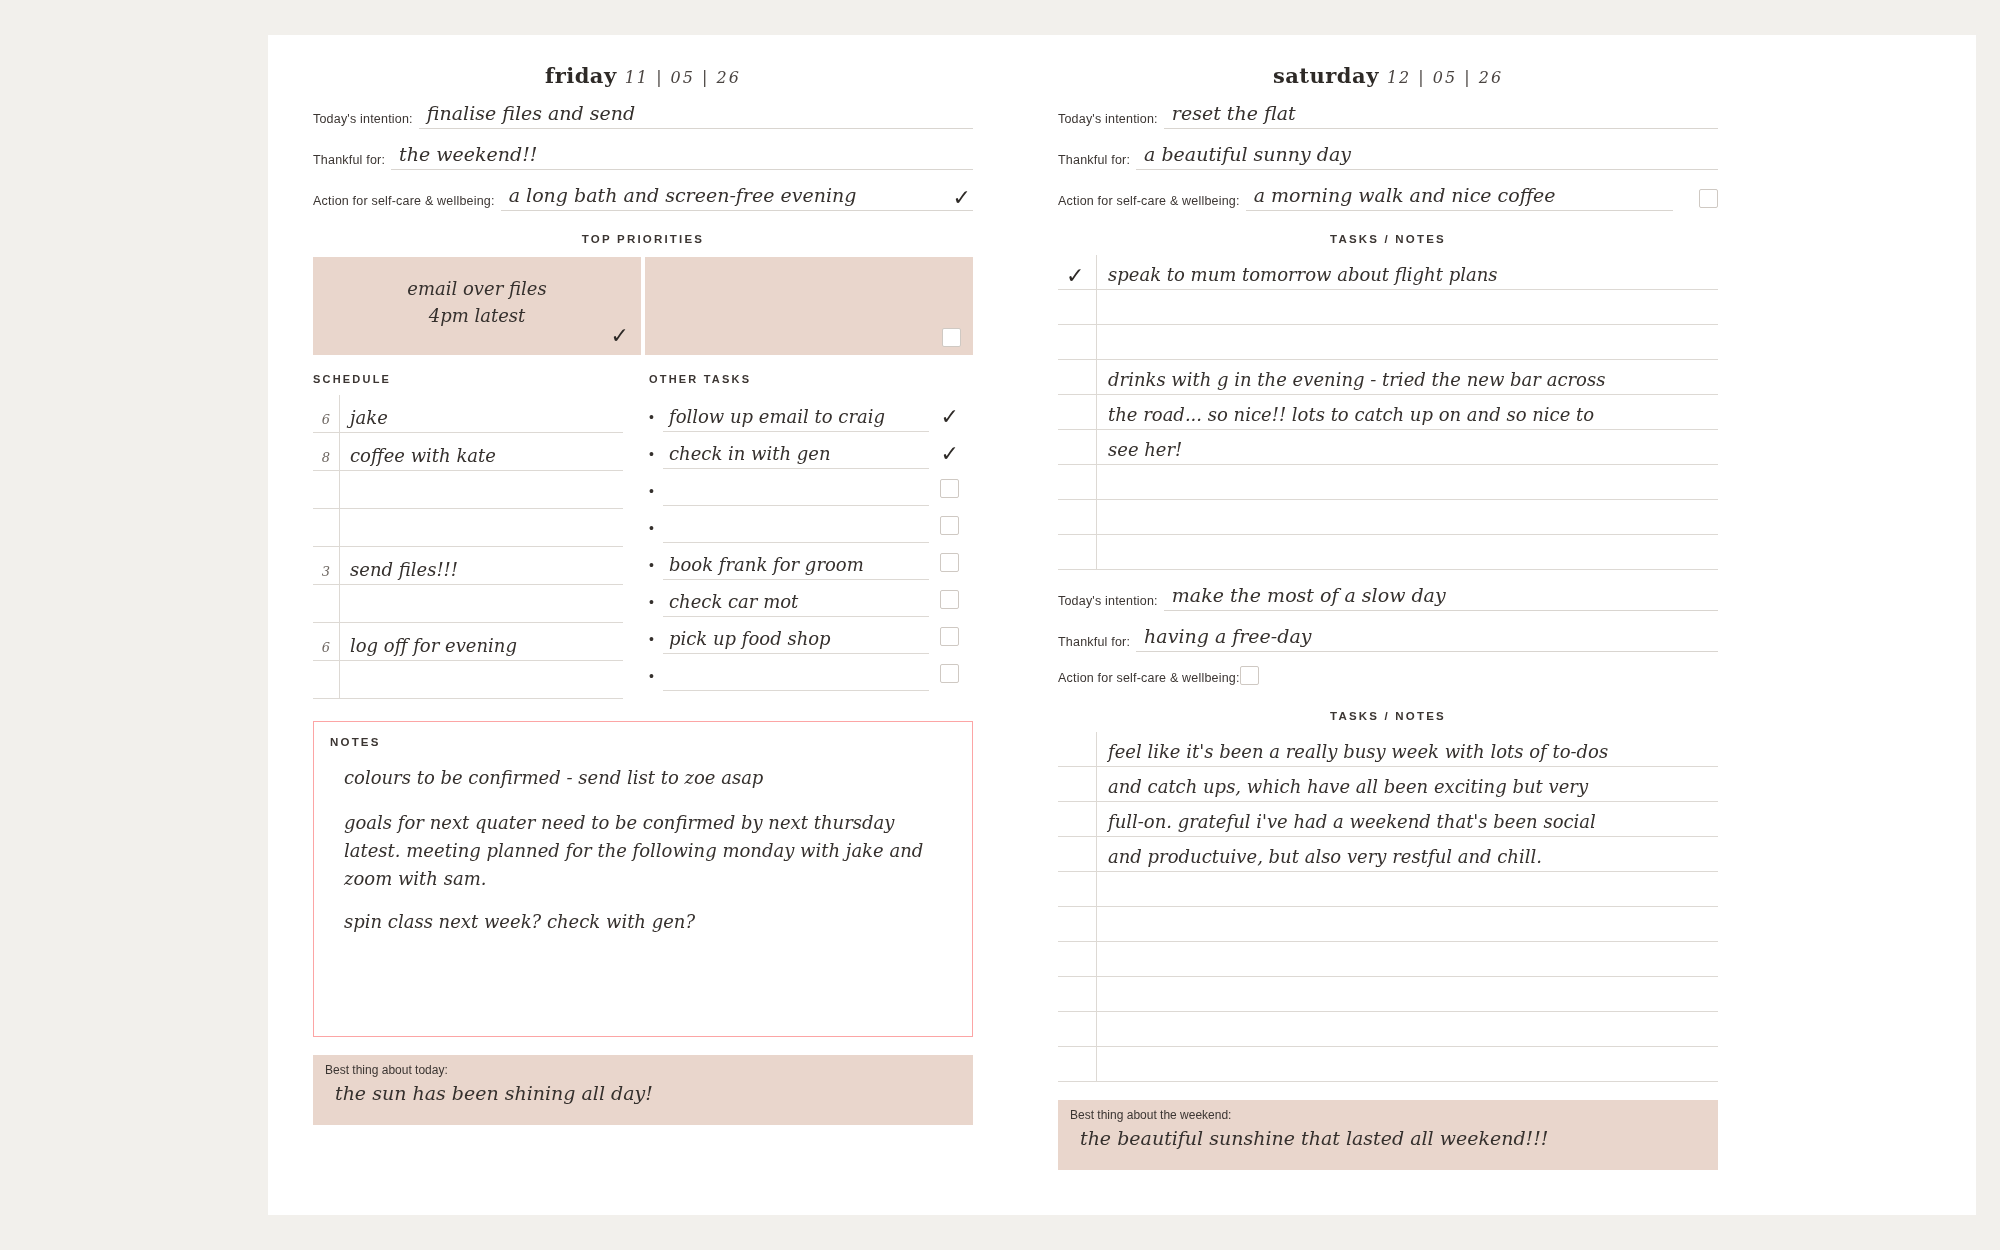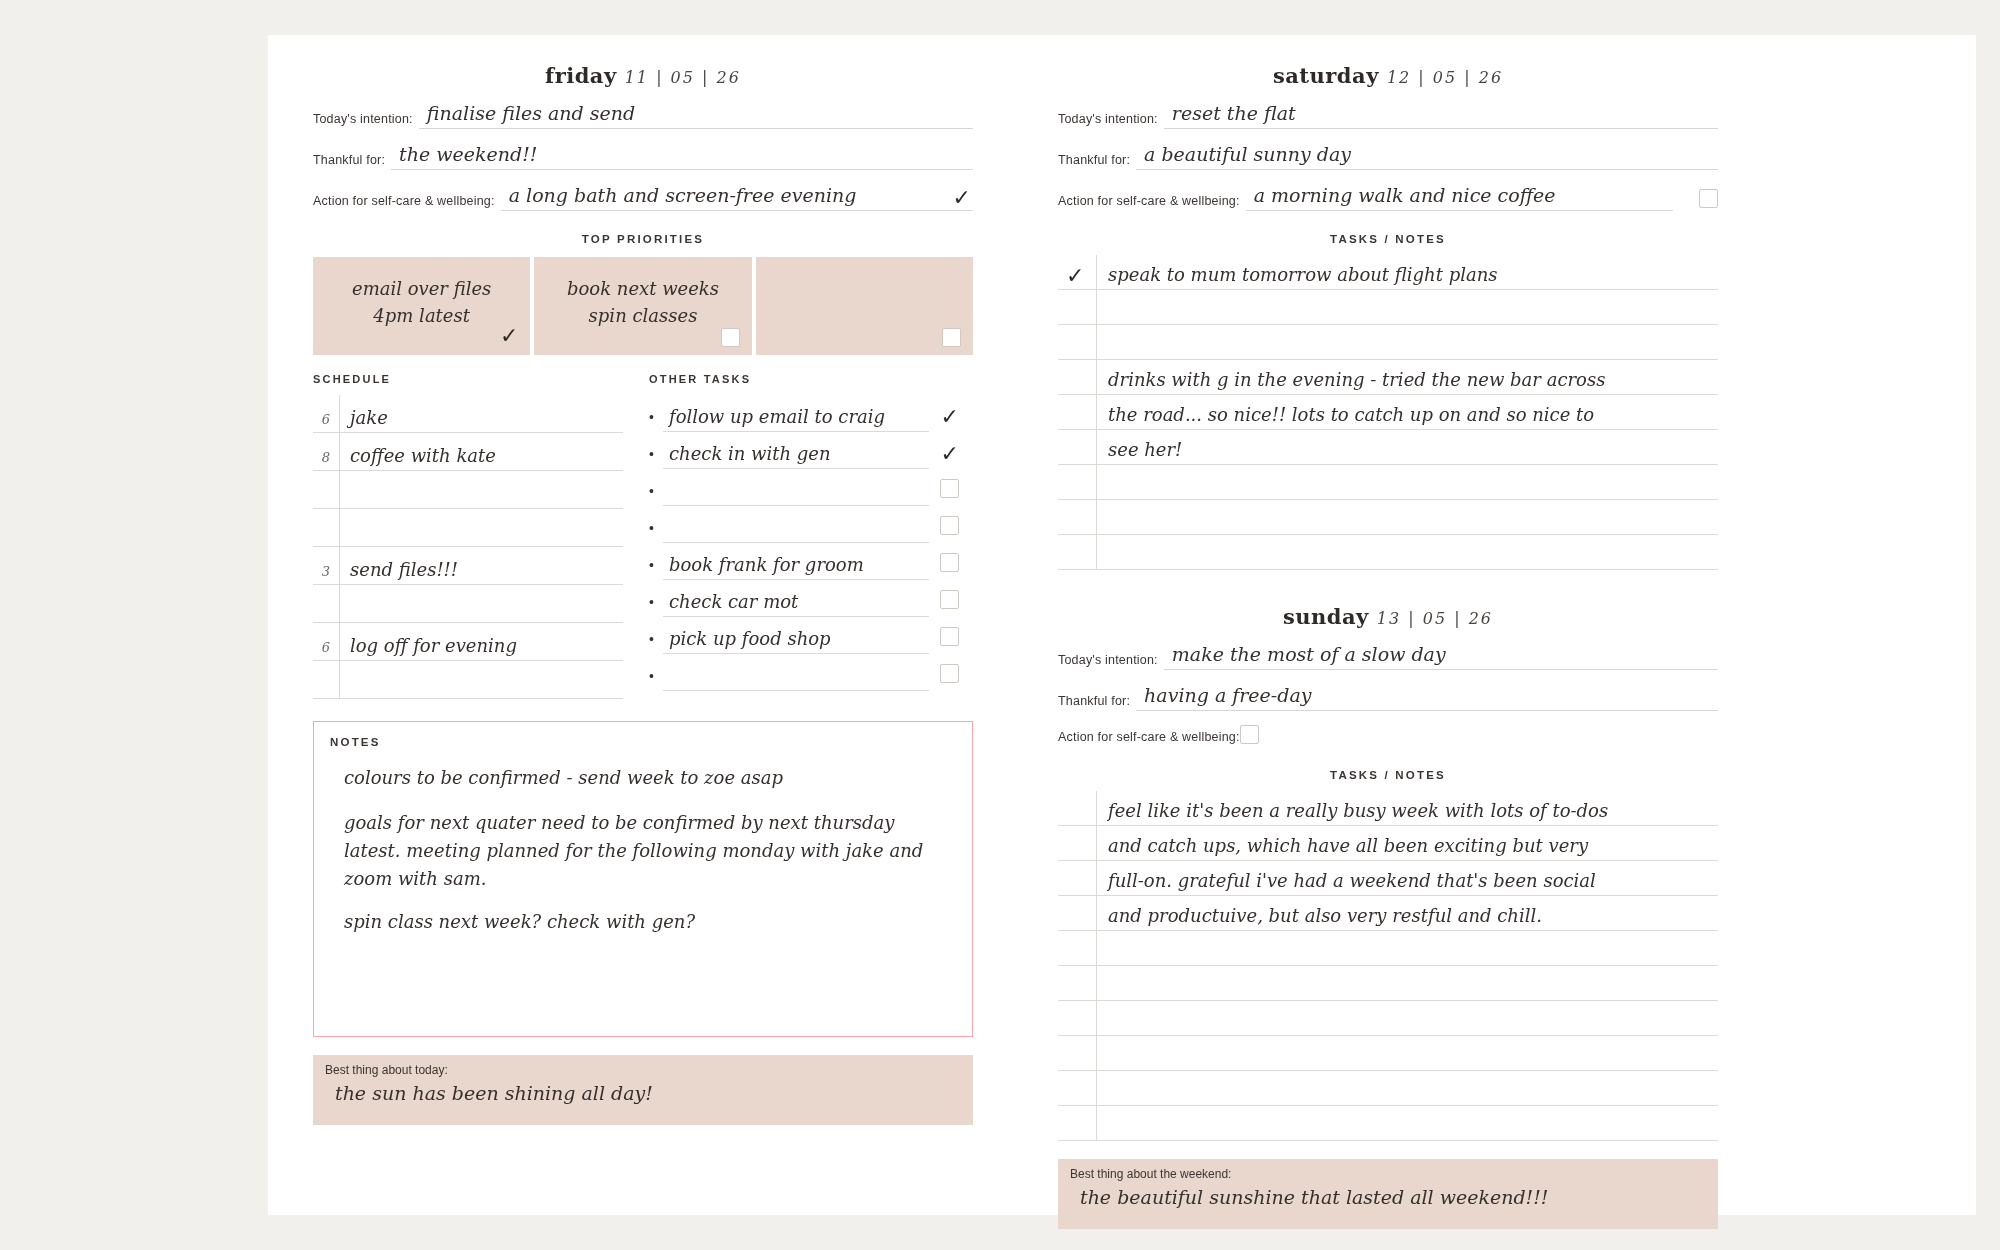--- a/index.html
+++ b/index.html
@@ -327,24 +327,20 @@
     </div>
 
     <div class="sec-title">TOP PRIORITIES</div>
 
     <div class="priorities">
       <div class="prio">
         <div class="prio-text">email over files<br>4pm latest</div>
         <span class="prio-check tick">✓</span>
       </div>
       <div class="prio">
-        <div class="prio-text">book next weeks<br>spin classes</div>
-        <span class="prio-check cbox"></span>
-      </div>
-      <div class="prio">
         <div class="prio-text"></div>
         <span class="prio-check cbox"></span>
       </div>
     </div>
 
     <div class="two-col">
 
       <div class="half">
         <div class="sec-title-left">SCHEDULE</div>
         <div class="rows">
@@ -450,21 +446,21 @@
               </span>
               <span class="ocheck"><span class="cbox"></span></span>
             </div>
         </div>
       </div>
     </div>
 
     <div class="notes-box">
       <div class="notes-title">NOTES</div>
       <div class="notes-body">
-        <div class="notes-p">colours to be confirmed - send week to zoe asap</div>
+        <div class="notes-p">colours to be confirmed - send list to zoe asap</div>
         <div class="notes-p" style="line-height:1.55;">goals for next quater need to be confirmed by next thursday latest. meeting planned for the following monday with jake and zoom with sam.</div>
         <div class="notes-p">spin class next week? check with gen?</div>
       </div>
     </div>
 
     <div class="best">
       <div class="best-label">Best thing about today:</div>
       <div class="best-text">the sun has been shining all day!</div>
     </div>
   </div>
@@ -524,23 +520,20 @@
           <span class="rtext"></span>
         </div>
       <div class="rline">
           <span class="rtext"></span>
         </div>
       <div class="rline">
           <span class="rtext"></span>
         </div>
     </div>
 
-    <div class="day-head" style="margin-top:34px;">
-      <span class="day-name">sunday</span><span class="day-date">13 | 05 | 26</span>
-    </div>
 
     <div class="field-row">
       <span class="field-label">Today's intention:</span>
       <span class="field-line">
         <span class="hw">make the most of a slow day</span>
       </span>
     </div>
 
     <div class="field-row">
       <span class="field-label">Thankful for:</span>

